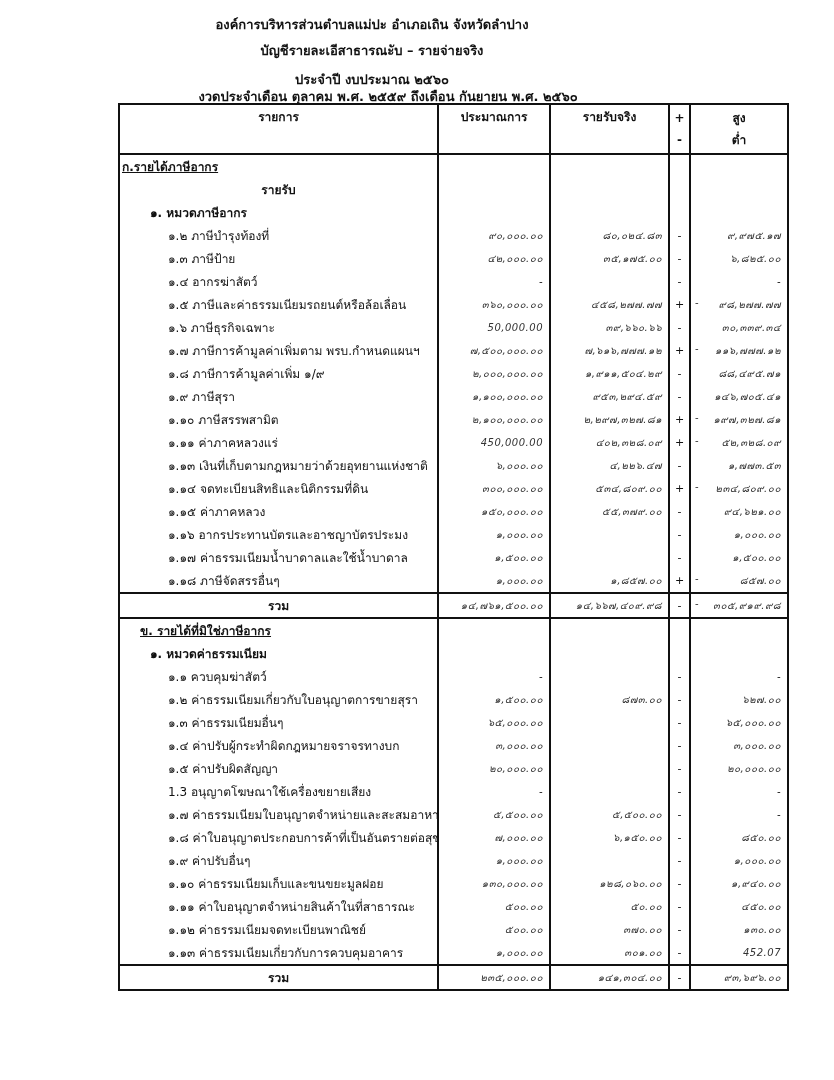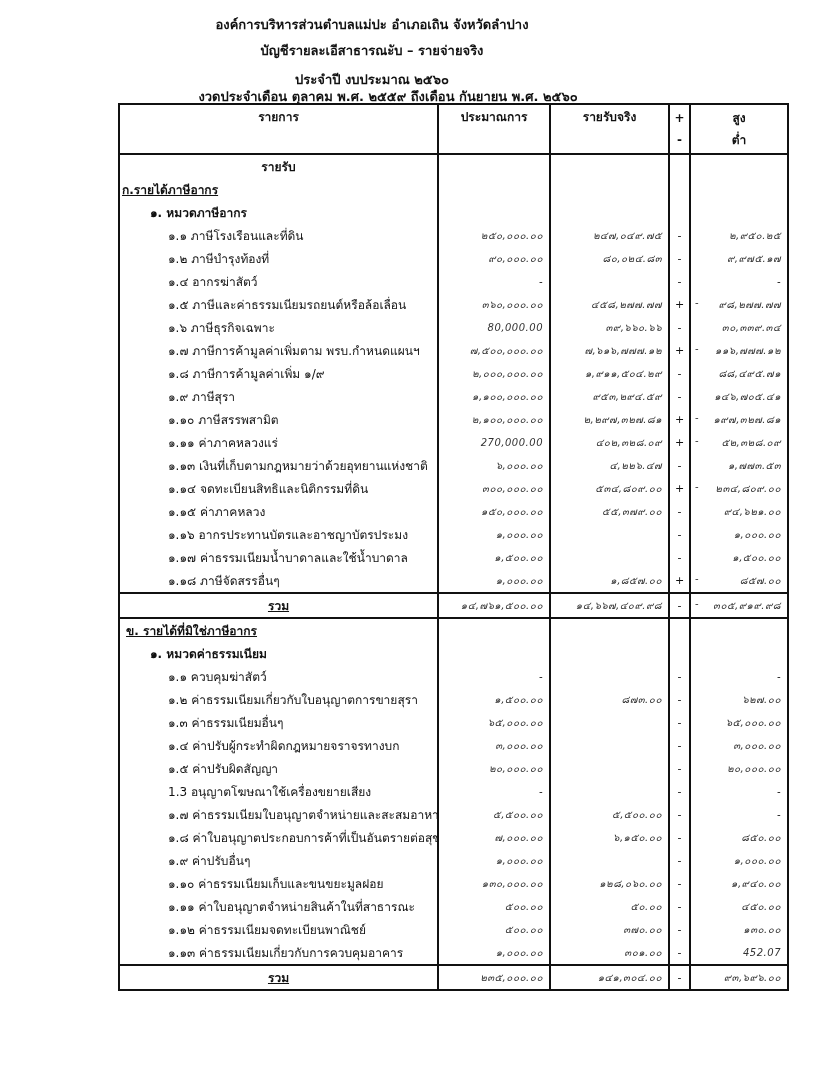--- a/index.html
+++ b/index.html
@@ -11,21 +11,21 @@
   table { position:absolute; left:118px; top:103px; width:669px; border-collapse:collapse; table-layout:fixed; }
   col.c1 { width:319px; } col.c2 { width:112px; } col.c3 { width:119px; } col.c4 { width:21px; } col.c5 { width:98px; }
   th { border:2px solid #111; font-weight:bold; font-size:12px; vertical-align:top; padding:2px 0; height:42px; }
   th.pm { line-height:22px; }
   td { border-left:2px solid #111; border-right:2px solid #111; font-size:12px; height:23px; padding:0 6px; white-space:nowrap; overflow:hidden; }
   td.num { text-align:right; font-size:10px; color:#333; letter-spacing:0.5px; font-style:italic; }
   td.sign { text-align:center; padding:0; font-size:11px; }
   td.diff { padding-left:4px; }
   td.diff .d { float:left; font-style:normal; }
   tr.total td { border-top:2px solid #111; border-bottom:2px solid #111; }
-  tr.total td.lbl { text-align:center; font-weight:bold;text-decoration:underline; }
+  tr.total td.lbl { text-align:center; font-weight:bold; }
   .sec { font-weight:bold; text-decoration:underline; }
   .grp { font-weight:bold; padding-left:30px; }
   .item { padding-left:48px; }
   .head-center { text-align:center; font-weight:bold; }
 </style>
 </head>
 <body>
 
 <div class="title t1">องค์การบริหารส่วนตำบลแม่ปะ อำเภอเถิน จังหวัดลำปาง</div>
 <div class="title t2">บัญชีรายละเอีสาธารณะับ – รายจ่ายจริง</div>
@@ -44,71 +44,71 @@
     <tr>
       <th>รายการ</th>
       <th>ประมาณการ</th>
       <th>รายรับจริง</th>
       <th class="pm"><span>+</span><br><span>-</span></th>
       <th class="pm"><span>สูง</span><br><span>ต่ำ</span></th>
     </tr>
   </thead>
   <tbody id="tbody">
     <tr>
-      <td class="head-center">รายรับ</td>
+      <td class="sec" style="padding-left:2px">ก.รายได้ภาษีอากร</td>
       <td></td>
         <td></td>
         <td></td>
         <td></td>
     </tr>
     <tr>
-      <td class="sec" style="padding-left:2px">ก.รายได้ภาษีอากร</td>
+      <td class="head-center">รายรับ</td>
       <td></td>
         <td></td>
         <td></td>
         <td></td>
     </tr>
     <tr>
       <td class="grp">๑. หมวดภาษีอากร</td>
       <td></td>
         <td></td>
         <td></td>
         <td></td>
     </tr>
-    <tr>
-        <td class="item">๑.๑ ภาษีโรงเรือนและที่ดิน</td>
-        <td class="num">๒๕๐,๐๐๐.๐๐</td>
-        <td class="num">๒๔๗,๐๔๙.๗๕</td>
-        <td class="sign">-</td>
-        <td class="num diff"><span class="d"></span><span>๒,๙๕๐.๒๕</span></td>
-      </tr>
       <tr>
         <td class="item">๑.๒ ภาษีบำรุงท้องที่</td>
         <td class="num">๙๐,๐๐๐.๐๐</td>
         <td class="num">๘๐,๐๒๔.๘๓</td>
         <td class="sign">-</td>
         <td class="num diff"><span class="d"></span><span>๙,๙๗๕.๑๗</span></td>
       </tr>
       <tr>
+        <td class="item">๑.๓ ภาษีป้าย</td>
+        <td class="num">๔๒,๐๐๐.๐๐</td>
+        <td class="num">๓๕,๑๗๕.๐๐</td>
+        <td class="sign">-</td>
+        <td class="num diff"><span class="d"></span><span>๖,๘๒๕.๐๐</span></td>
+      </tr>
+      <tr>
         <td class="item">๑.๔ อากรฆ่าสัตว์</td>
         <td class="num">-</td>
         <td class="num"></td>
         <td class="sign">-</td>
         <td class="num diff"><span class="d"></span><span>-</span></td>
       </tr>
       <tr>
         <td class="item">๑.๕ ภาษีและค่าธรรมเนียมรถยนต์หรือล้อเลื่อน</td>
         <td class="num">๓๖๐,๐๐๐.๐๐</td>
         <td class="num">๔๕๘,๒๗๗.๗๗</td>
         <td class="sign">+</td>
         <td class="num diff"><span class="d">-</span><span>๙๘,๒๗๗.๗๗</span></td>
       </tr>
       <tr>
         <td class="item">๑.๖ ภาษีธุรกิจเฉพาะ</td>
-        <td class="num">80,000.00</td>
+        <td class="num">50,000.00</td>
         <td class="num">๓๙,๖๖๐.๖๖</td>
         <td class="sign">-</td>
         <td class="num diff"><span class="d"></span><span>๓๐,๓๓๙.๓๔</span></td>
       </tr>
       <tr>
         <td class="item">๑.๗ ภาษีการค้ามูลค่าเพิ่มตาม พรบ.กำหนดแผนฯ</td>
         <td class="num">๗,๕๐๐,๐๐๐.๐๐</td>
         <td class="num">๗,๖๑๖,๗๗๗.๑๒</td>
         <td class="sign">+</td>
         <td class="num diff"><span class="d">-</span><span>๑๑๖,๗๗๗.๑๒</span></td>
@@ -129,21 +129,21 @@
       </tr>
       <tr>
         <td class="item">๑.๑๐ ภาษีสรรพสามิต</td>
         <td class="num">๒,๑๐๐,๐๐๐.๐๐</td>
         <td class="num">๒,๒๙๗,๓๒๗.๘๑</td>
         <td class="sign">+</td>
         <td class="num diff"><span class="d">-</span><span>๑๙๗,๓๒๗.๘๑</span></td>
       </tr>
       <tr>
         <td class="item">๑.๑๑ ค่าภาคหลวงแร่</td>
-        <td class="num">270,000.00</td>
+        <td class="num">450,000.00</td>
         <td class="num">๔๐๒,๓๒๘.๐๙</td>
         <td class="sign">+</td>
         <td class="num diff"><span class="d">-</span><span>๕๒,๓๒๘.๐๙</span></td>
       </tr>
       <tr>
         <td class="item">๑.๑๓ เงินที่เก็บตามกฎหมายว่าด้วยอุทยานแห่งชาติ</td>
         <td class="num">๖,๐๐๐.๐๐</td>
         <td class="num">๔,๒๒๖.๔๗</td>
         <td class="sign">-</td>
         <td class="num diff"><span class="d"></span><span>๑,๗๗๓.๕๓</span></td>
@@ -184,21 +184,21 @@
         <td class="num diff"><span class="d">-</span><span>๘๕๗.๐๐</span></td>
       </tr>
       <tr class="total">
         <td class="lbl">รวม</td>
         <td class="num">๑๔,๗๖๑,๕๐๐.๐๐</td>
         <td class="num">๑๔,๖๖๗,๔๐๙.๙๘</td>
         <td class="sign">-</td>
         <td class="num diff"><span class="d">-</span><span>๓๐๕,๙๑๙.๙๘</span></td>
       </tr>
       <tr>
-        <td class="sec" style="padding-left: 6px;">ข. รายได้ที่มิใช่ภาษีอากร</td>
+        <td class="sec" style="padding-left: 20px;">ข. รายได้ที่มิใช่ภาษีอากร</td>
         <td></td>
         <td></td>
         <td></td>
         <td></td>
       </tr>
       <tr>
         <td class="grp">๑. หมวดค่าธรรมเนียม</td>
         <td></td>
         <td></td>
         <td></td>

